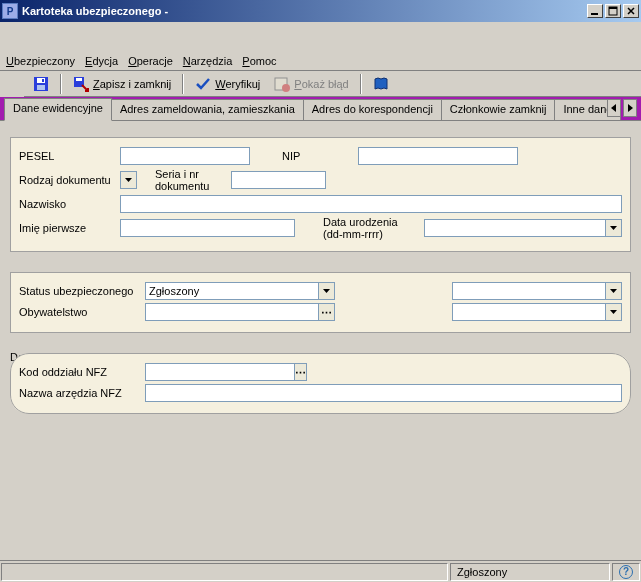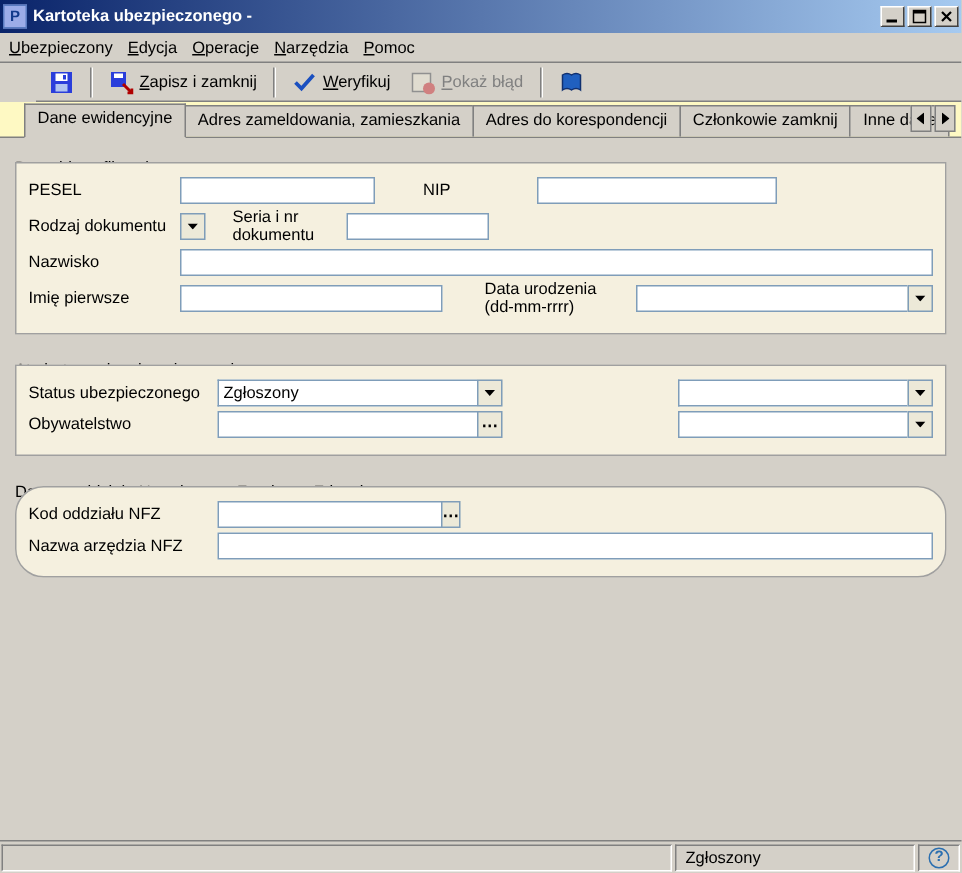--- a/index.html
+++ b/index.html
@@ -44,20 +44,21 @@
   }
   .win-btn svg { width:10px; height:10px; }
   
   .menubar {
     height:20px;
     background:#D4D0C8;
     border-bottom:1px solid #808080;
     display:flex; align-items:center;
     padding:0 6px;
     gap:10px;
+    margin-top:29px;
   }
   .menu-item { cursor:default; }
   .menu-item .ul { text-decoration:underline; }
   
   .toolbar {
     height:26px;
     background:#D4D0C8;
     border-bottom:1px solid #808080;
     display:flex; align-items:center;
     padding:0 4px;
@@ -74,25 +75,25 @@
     gap:4px;
     border:1px solid transparent;
     cursor:default;
   }
   .tool-btn .lbl .ul{ text-decoration:underline; }
   .tool-btn.disabled { color:#808080; }
   .ico { width:16px; height:16px; display:flex; align-items:center; justify-content:center; }
   
   .tabbar {
     height:24px;
-    background:#fef9c3;
+    background:#a21caf;
     display:flex; align-items:flex-end;
     border-bottom:1px solid #808080;
     position:relative;
-    padding-left:16px;
+    padding-left:4px;
   }
   .tab {
     height:21px;
     border:1px solid #808080;
     border-bottom:none;
     background:#D4D0C8;
     padding:3px 8px 0 8px;
     margin-right:-1px;
     position:relative;
     cursor:default;

